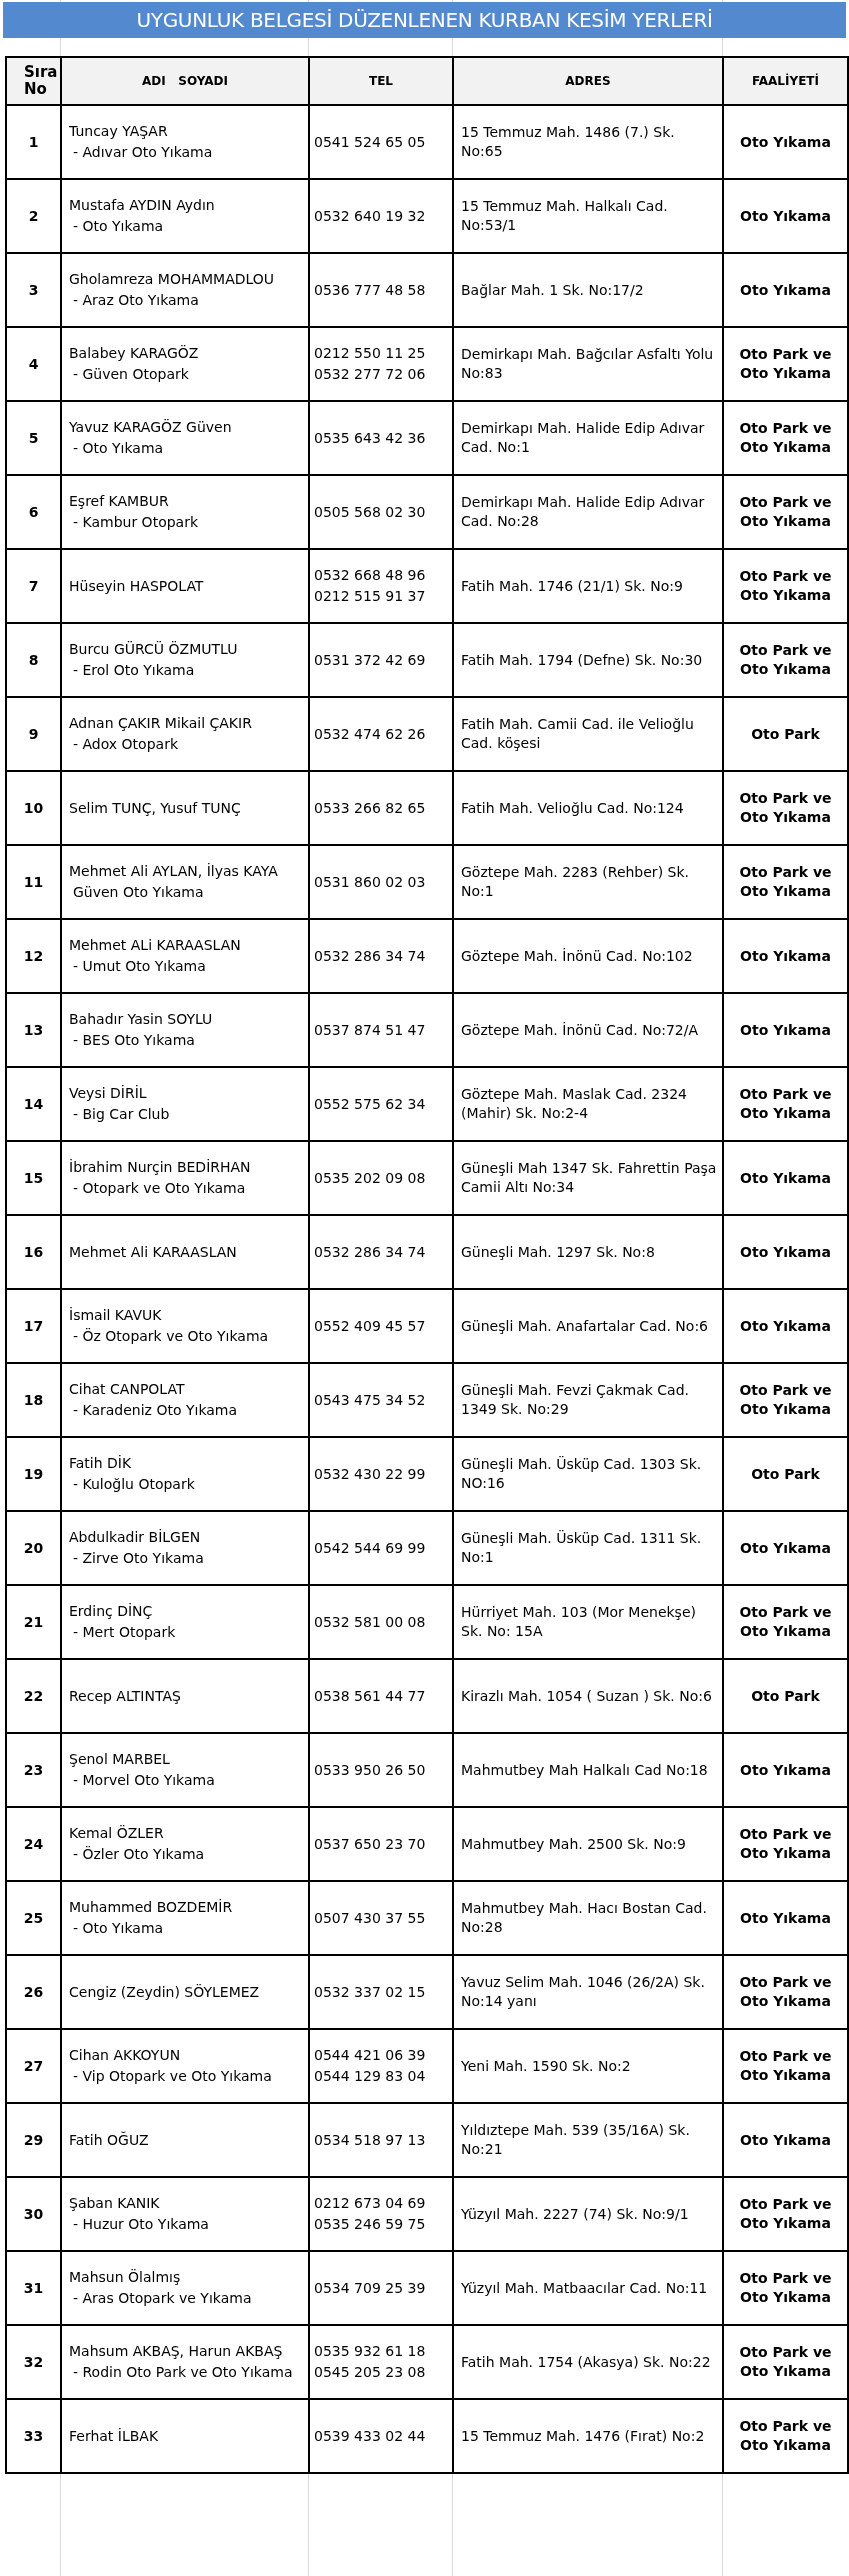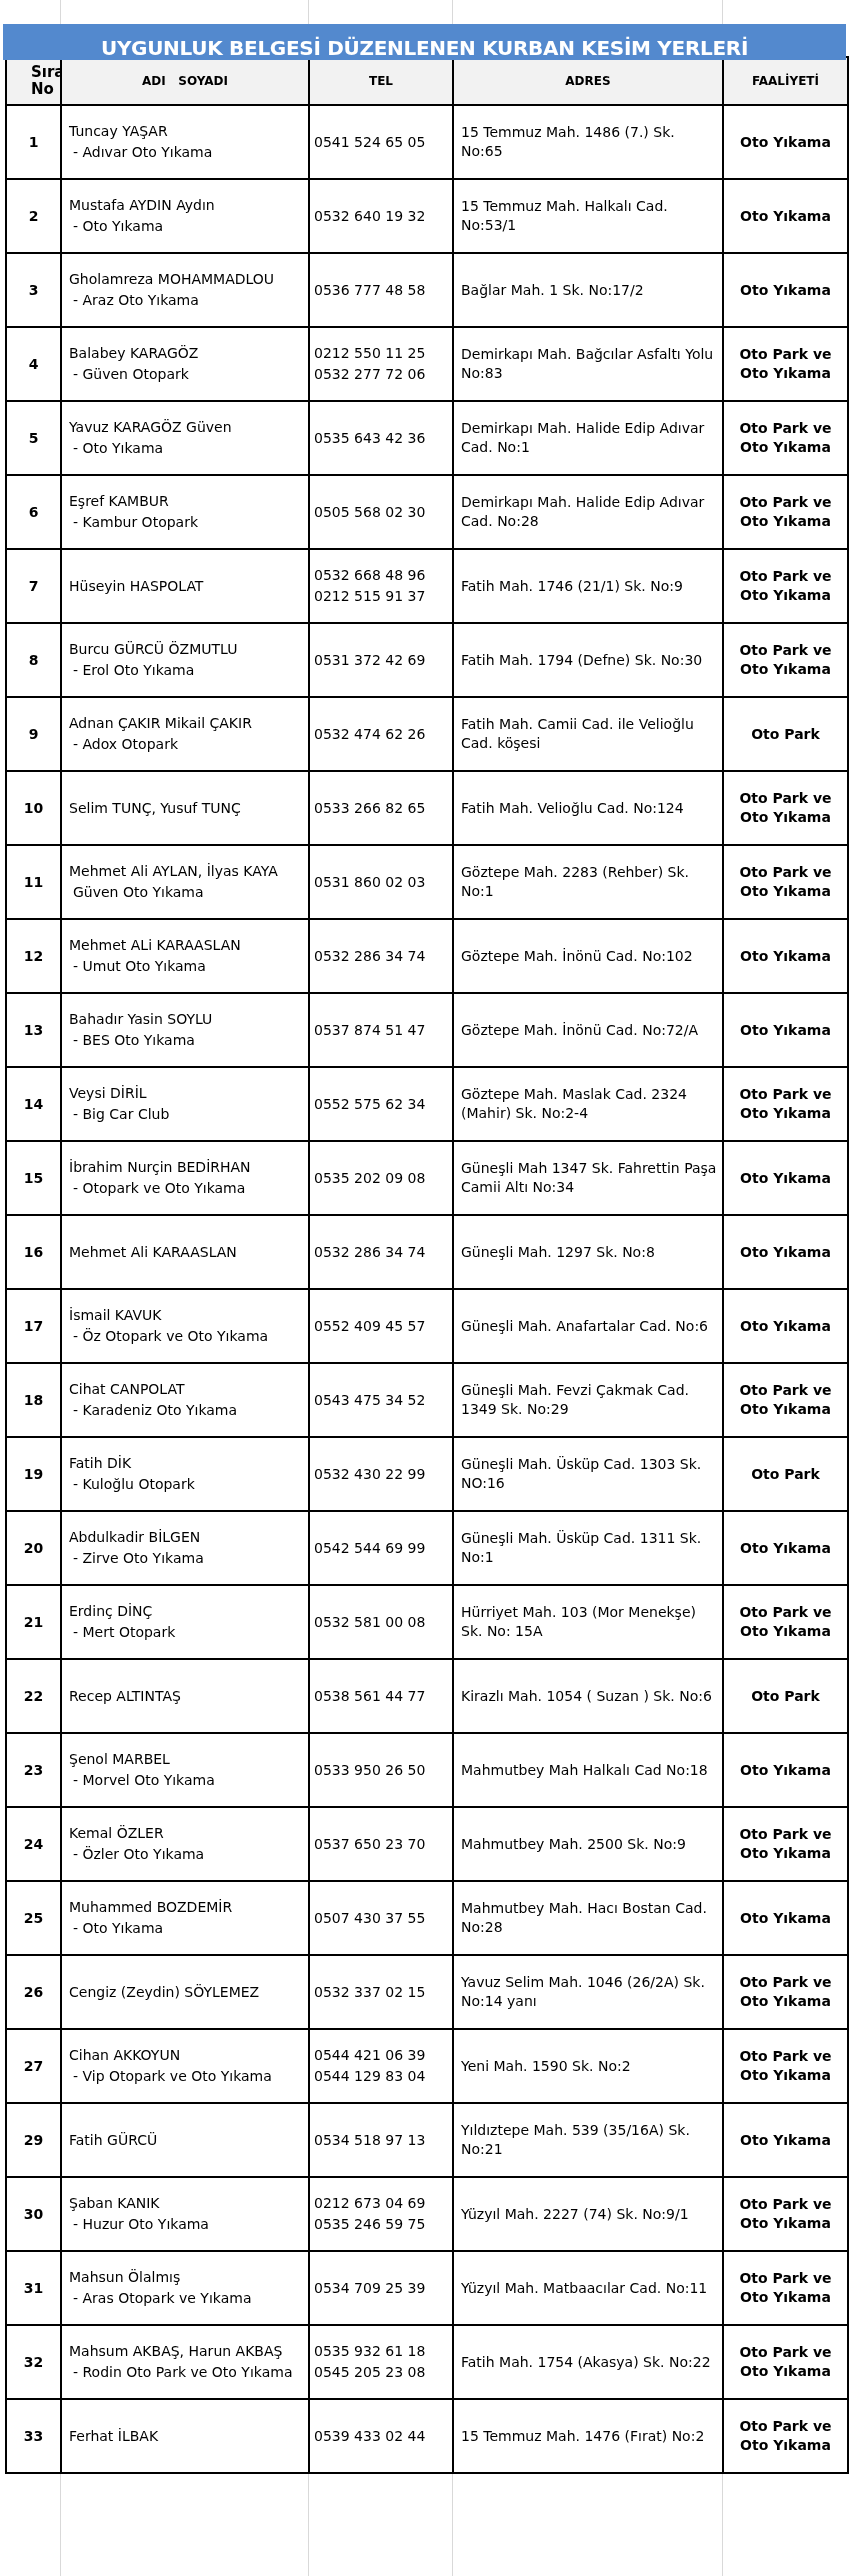--- a/index.html
+++ b/index.html
@@ -6,39 +6,39 @@
   body{
     width:849px;height:2576px;position:relative;background:#ffffff;
     font-family:"DejaVu Sans","Liberation Sans",sans-serif;color:#000;
     overflow:hidden;
   }
   
   .bg-grid{position:absolute;top:0;bottom:0;width:1px;background:#d9d9d9;z-index:0;}
   .gl1{left:60px;} .gl2{left:308px;} .gl3{left:452px;} .gl4{left:722px;}
 
   .title-bar{
-    position:absolute;left:3px;top:24px;width:843px;height:36px;
+    position:absolute;left:3px;top:2px;width:843px;height:36px;
     background:#5389ce;color:#fff;z-index:2;
-    display:flex;align-items:flex-end;justify-content:center;
-    font-size:20px;font-weight:bold;letter-spacing:-0.3px;
+    display:flex;align-items:center;justify-content:center;
+    font-size:20px;font-weight:normal;letter-spacing:-0.3px;
   }
 
   table.main{
     position:absolute;left:5px;top:56px;width:842px;z-index:1;
     border-collapse:collapse;table-layout:fixed;background:#fff;
   }
   col.c-no{width:55px;} col.c-name{width:248px;} col.c-tel{width:144px;}
   col.c-adres{width:270px;} col.c-faal{width:125px;}
 
   th,td{border:2px solid #000;background:#fff;vertical-align:middle;overflow:hidden;}
   thead th{
     background:#f2f2f2;font-weight:bold;font-size:12px;height:42px;
     text-align:center;padding:2px 4px;
   }
-  thead th.h-no{font-size:15px;text-align:left;padding-left:24px;line-height:1.15;}
+  thead th.h-no{font-size:15px;text-align:left;padding-left:17px;line-height:1.15;}
   thead th.h-name{white-space:pre-wrap;}
 
   tbody tr{height:74px;}
   tbody td{font-size:14px;padding:2px 4px;}
   td.no{text-align:center;font-weight:bold;}
   td.name{padding-left:7px;line-height:1.5;}
   td.name .sub{padding-left:4px;}
   td.name .sub:empty{display:none;}
   td.tel{text-align:left;line-height:1.5;}
   td.tel .tel2:empty{display:none;}
@@ -450,21 +450,21 @@
       <div class="tel2">0544 129 83 04</div>
     </td>
     <td class="adres">Yeni Mah. 1590 Sk. No:2</td>
     <td class="faal">Oto Park ve Oto Yıkama</td>
   </tr>
 
 
   <tr>
     <td class="no">29</td>
     <td class="name">
-      <div>Fatih GÜRCÜ</div>
+      <div>Fatih OĞUZ</div>
 
     </td>
     <td class="tel">
       <div>0534 518 97 13</div>
 
     </td>
     <td class="adres">Yıldıztepe Mah. 539 (35/16A) Sk. No:21</td>
     <td class="faal">Oto Yıkama</td>
   </tr>
 

